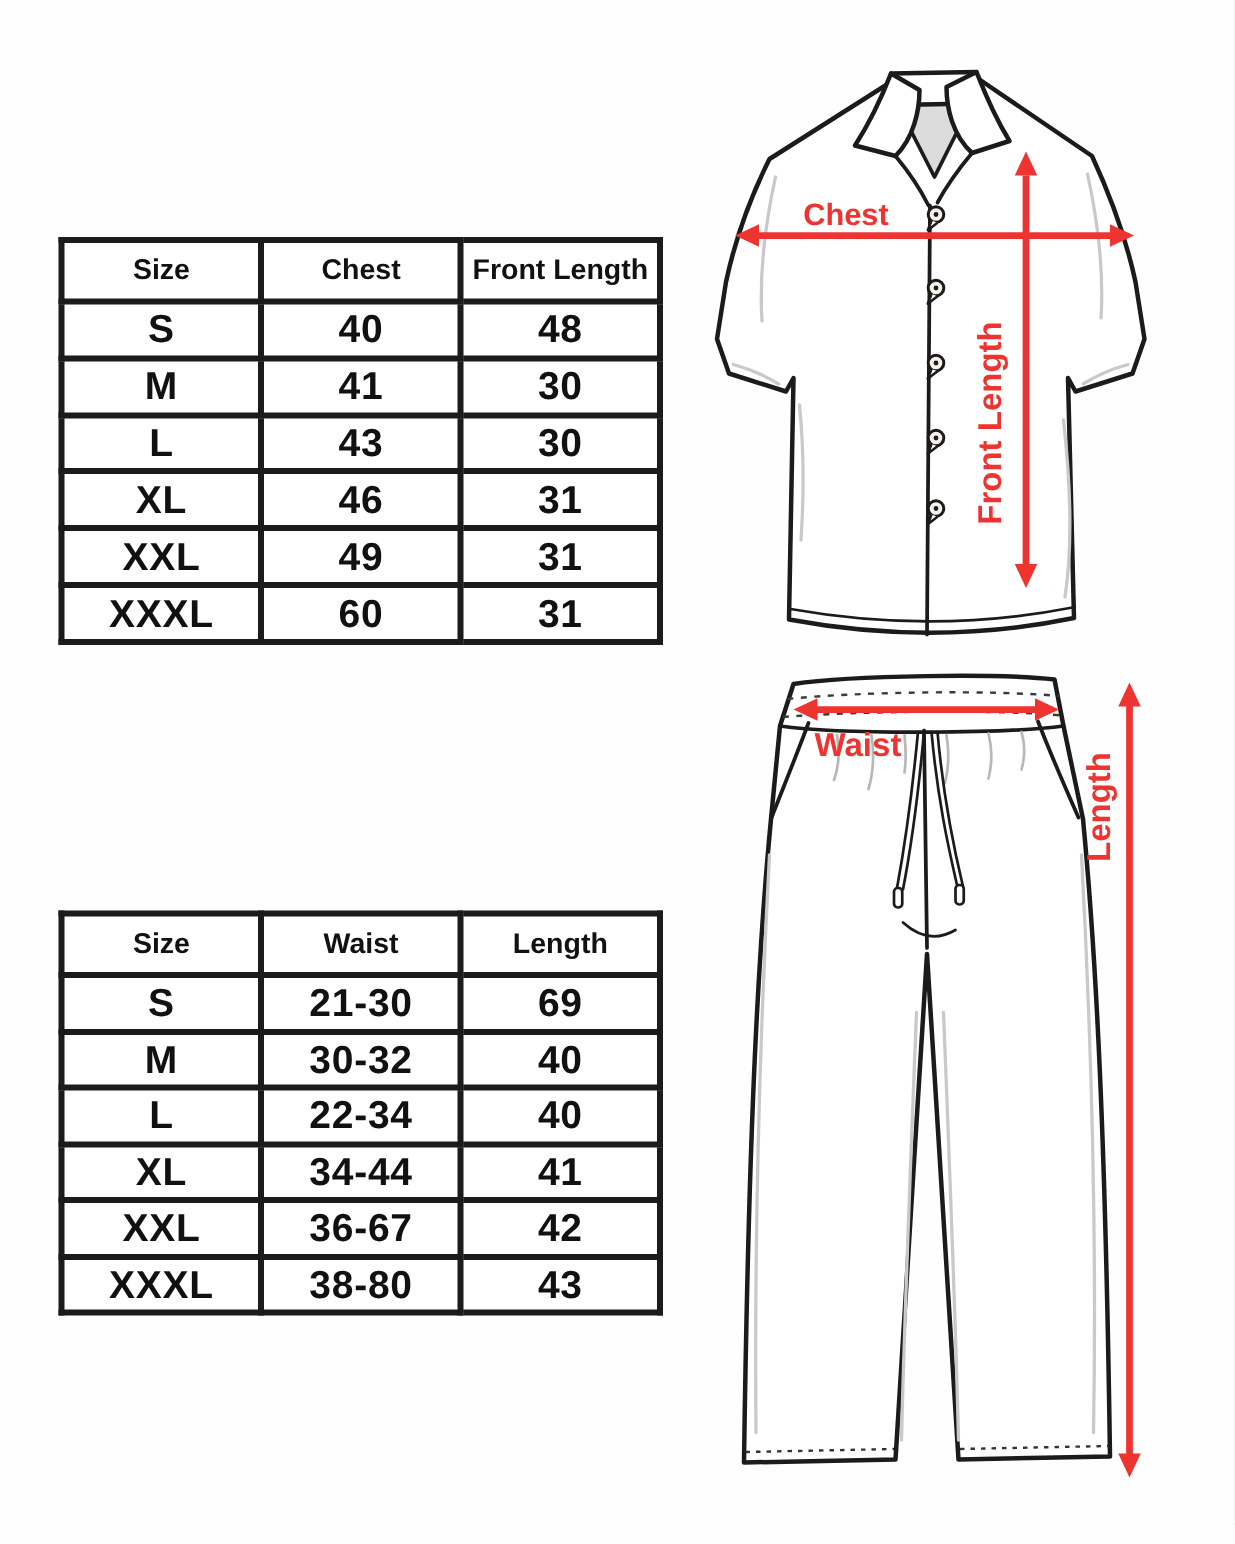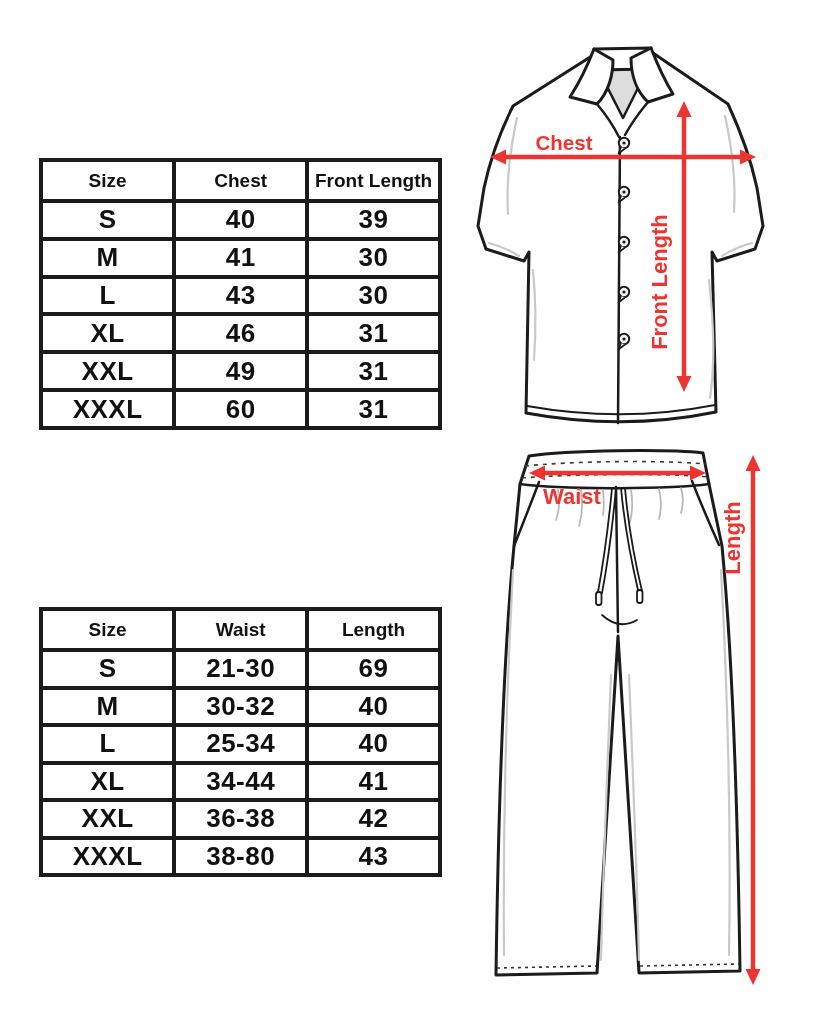--- a/index.html
+++ b/index.html
@@ -73,21 +73,21 @@
       <tr>
         <th>Size</th>
         <th>Chest</th>
         <th>Front Length</th>
       </tr>
     </thead>
     <tbody>
       <tr>
         <td>S</td>
         <td>40</td>
-        <td>39</td>
+        <td>48</td>
       </tr>
       <tr>
         <td>M</td>
         <td>41</td>
         <td>30</td>
       </tr>
       <tr>
         <td>L</td>
         <td>43</td>
         <td>30</td>
@@ -129,31 +129,31 @@
         <td>21-30</td>
         <td>69</td>
       </tr>
       <tr>
         <td>M</td>
         <td>30-32</td>
         <td>40</td>
       </tr>
       <tr>
         <td>L</td>
-        <td>25-34</td>
+        <td>22-34</td>
         <td>40</td>
       </tr>
       <tr>
         <td>XL</td>
         <td>34-44</td>
         <td>41</td>
       </tr>
       <tr>
         <td>XXL</td>
-        <td>36-38</td>
+        <td>36-67</td>
         <td>42</td>
       </tr>
       <tr>
         <td>XXXL</td>
         <td>38-80</td>
         <td>43</td>
       </tr>
     </tbody>
   </table>
 

